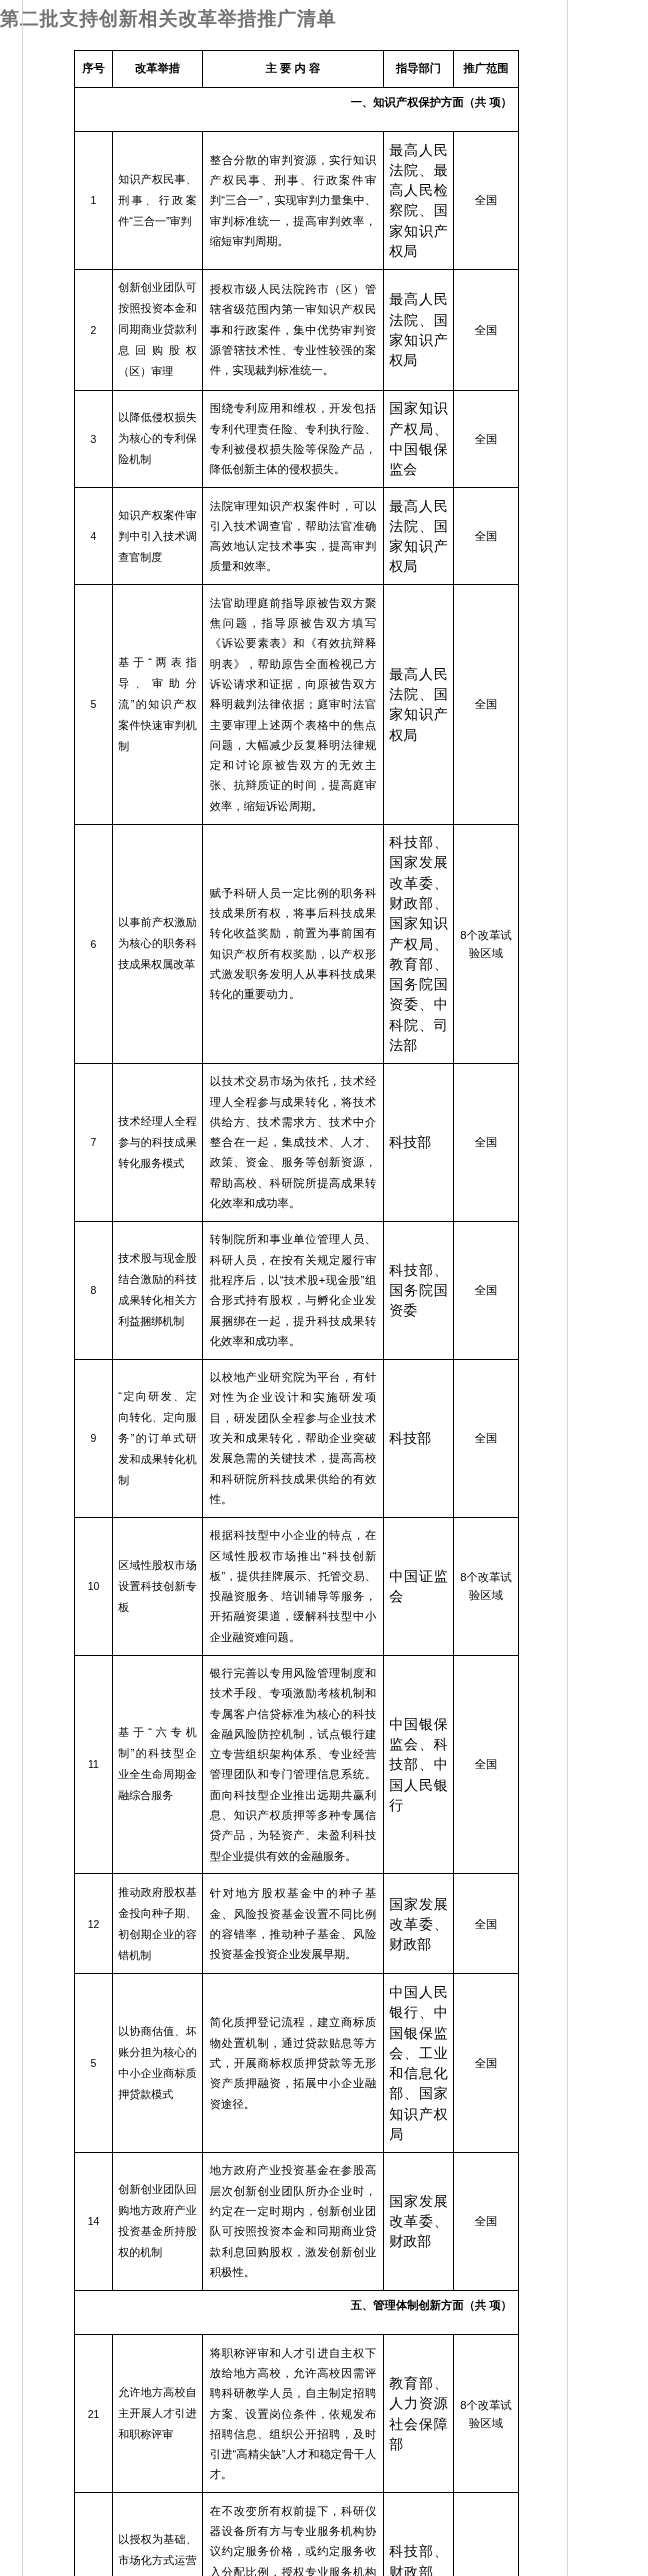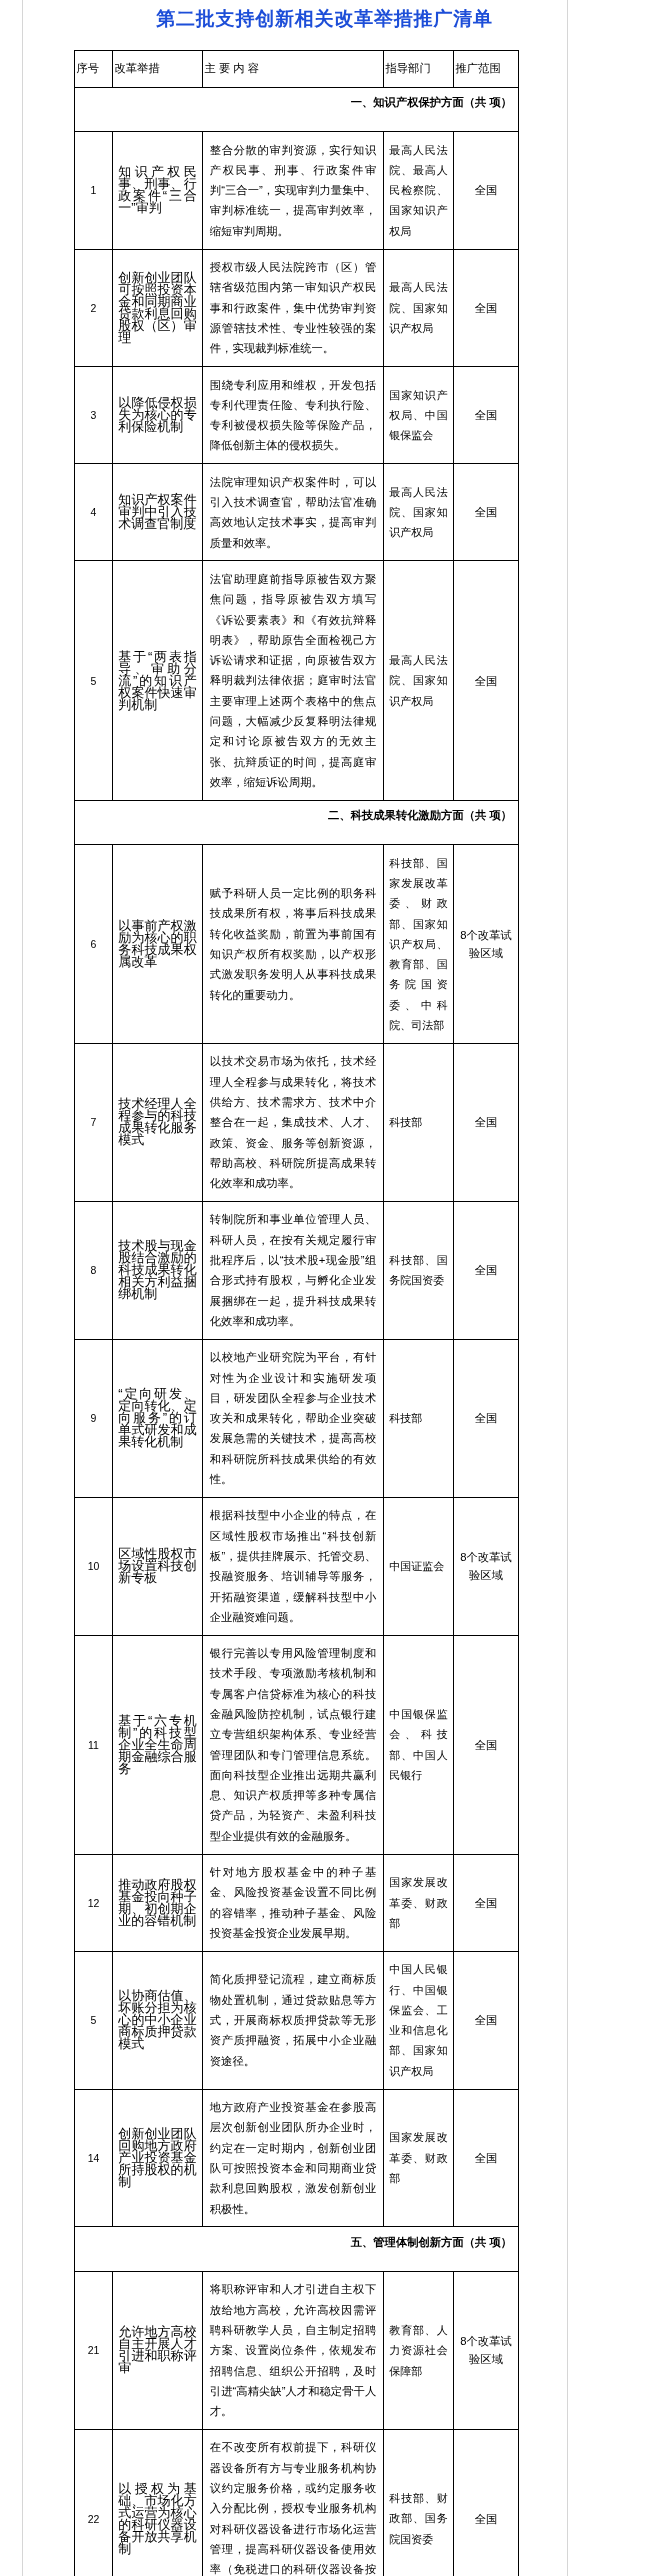--- a/index.html
+++ b/index.html
@@ -20,76 +20,75 @@
     top: 0;
     width: 0.8px;
     height: 2576px;
     background: #d6d6d6;
   }
   .edge-line.left  { left: 22px; }
   .edge-line.right { left: 567px; }
 
   .doc-title {
     padding-top: 6px;
-    text-align: center;
     font-size: 19px;
     font-weight: bold;
-    color: #1d4ed8;
+    color: #737373;
     letter-spacing: 0.8px;
     line-height: 25.6px;
   }
 
   table.reform {
     border-collapse: collapse;
     table-layout: fixed;
     width: 444px;
     margin: 18px 0 0 74px;
     border: 1.5px solid #000;
   }
   table.reform th,
   table.reform td {
     border: 0.8px solid #000;
     vertical-align: middle;
     word-break: break-all;
     overflow-wrap: break-word;
   }
   table.reform th {
     font-size: 11.3px;
-    font-weight: normal;
+    font-weight: bold;
     height: 33px;
-    text-align: left;
+    text-align: center;
     padding: 1.5px;
     margin-top: 16px;
   }
   tr.band td {
     font-size: 11.3px;
     font-weight: bold;
     text-align: right;
     vertical-align: top;
     padding: 7.5px 6px 21px 6px;
   }
   td.cell-no {
     text-align: center;
     font-size: 10.5px;
     padding: 3px 1.5px;
   }
   td.cell-measure {
-    font-size: 13px;
-    line-height: 12px;
+    font-size: 11px;
+    line-height: 21px;
     text-align: justify;
     padding: 7.5px 5.3px;
   }
   td.cell-content {
     font-size: 11.3px;
     line-height: 20.3px;
     text-align: justify;
     padding: 7.5px 6.8px;
   }
   td.cell-dept {
-    font-size: 11px;
+    font-size: 14px;
     line-height: 20.3px;
     text-align: justify;
     padding: 7.5px 5.3px;
   }
   td.cell-scope {
     font-size: 11.3px;
     line-height: 18px;
     text-align: center;
     padding: 4.5px 3px;
   }
@@ -152,23 +151,20 @@
           <td class="cell-dept">最高人民法院、国家知识产权局</td>
           <td class="cell-scope">全国</td>
         </tr>
         <tr>
           <td class="cell-no">5</td>
           <td class="cell-measure">基于“两表指导、审助分流”的知识产权案件快速审判机制</td>
           <td class="cell-content">法官助理庭前指导原被告双方聚焦问题，指导原被告双方填写《诉讼要素表》和《有效抗辩释明表》，帮助原告全面检视己方诉讼请求和证据，向原被告双方释明裁判法律依据；庭审时法官主要审理上述两个表格中的焦点问题，大幅减少反复释明法律规定和讨论原被告双方的无效主张、抗辩质证的时间，提高庭审效率，缩短诉讼周期。</td>
           <td class="cell-dept">最高人民法院、国家知识产权局</td>
           <td class="cell-scope">全国</td>
         </tr>
-        <tr class="band">
-          <td colspan="5">二、科技成果转化激励方面（共  项）</td>
-        </tr>
         <tr>
           <td class="cell-no">6</td>
           <td class="cell-measure">以事前产权激励为核心的职务科技成果权属改革</td>
           <td class="cell-content">赋予科研人员一定比例的职务科技成果所有权，将事后科技成果转化收益奖励，前置为事前国有知识产权所有权奖励，以产权形式激发职务发明人从事科技成果转化的重要动力。</td>
           <td class="cell-dept">科技部、国家发展改革委、财政部、国家知识产权局、教育部、国务院国资委、中科院、司法部</td>
           <td class="cell-scope">8个改革试验区域</td>
         </tr>
         <tr>
           <td class="cell-no">7</td>
           <td class="cell-measure">技术经理人全程参与的科技成果转化服务模式</td>

